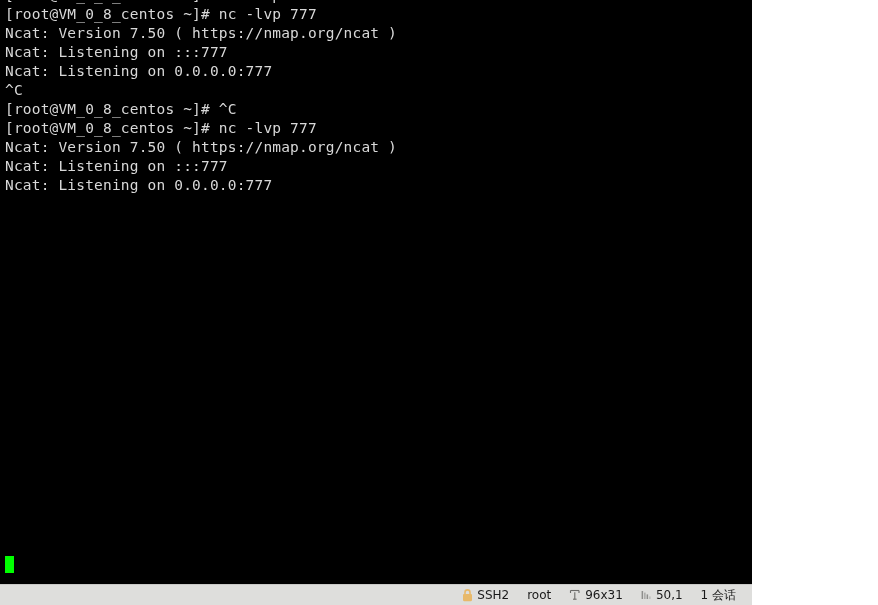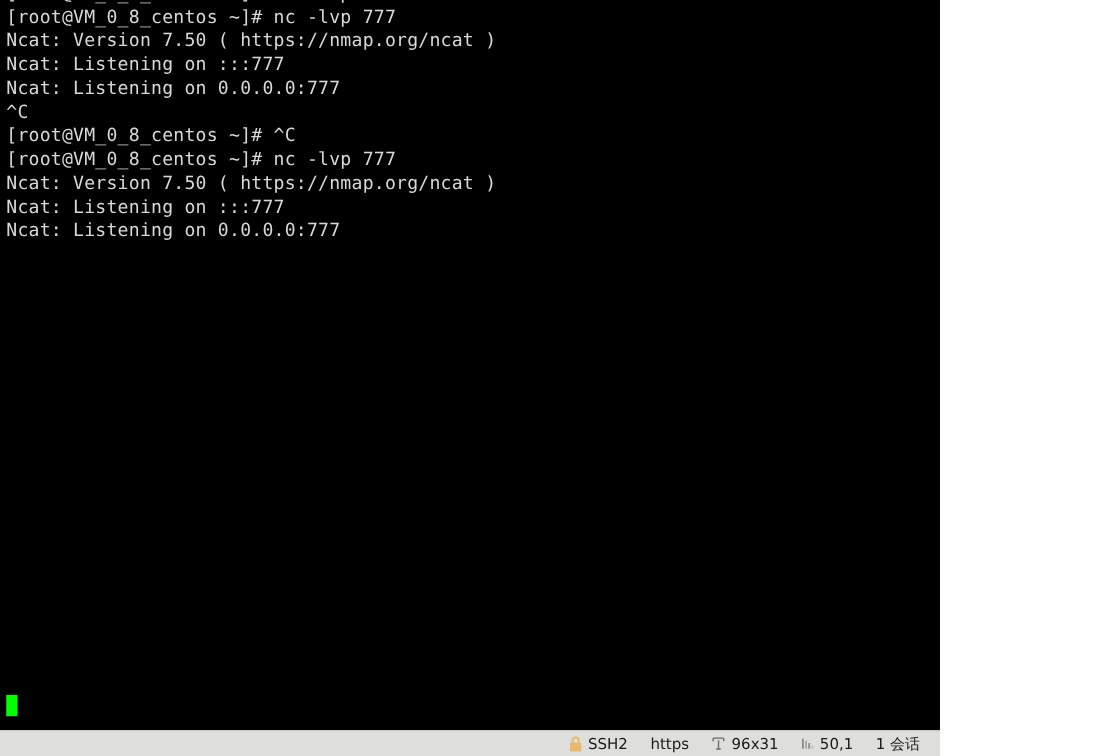--- a/index.html
+++ b/index.html
@@ -112,21 +112,21 @@
       <span class="ico">
         <svg width="11" height="13" viewBox="0 0 11 13">
           <path d="M3 5V3.4A2.5 2.5 0 0 1 8 3.4V5" fill="none" stroke="#e8b96a" stroke-width="1.6"></path>
           <rect x="1" y="5" width="9" height="7.2" rx="1.1" fill="#e8b96a"></rect>
         </svg>
       </span>
       <span class="sb-text">SSH2</span>
     </div>
 
     <div class="sb-group">
-      <span class="sb-text">https</span>
+      <span class="sb-text">root</span>
     </div>
 
     <div class="sb-group">
       <span class="ico">
         <svg width="12" height="12" viewBox="0 0 12 12">
           <path d="M1.5 1.5H10" stroke="#6b6b69" stroke-width="1.1" fill="none"></path>
           <path d="M1.5 1.5V4M10 1.5V4" stroke="#6b6b69" stroke-width="1.1" fill="none"></path>
           <path d="M5.8 3.2V10.2" stroke="#6b6b69" stroke-width="1.1" fill="none"></path>
           <path d="M4 10.2H7.6" stroke="#6b6b69" stroke-width="1.1" fill="none"></path>
         </svg>

